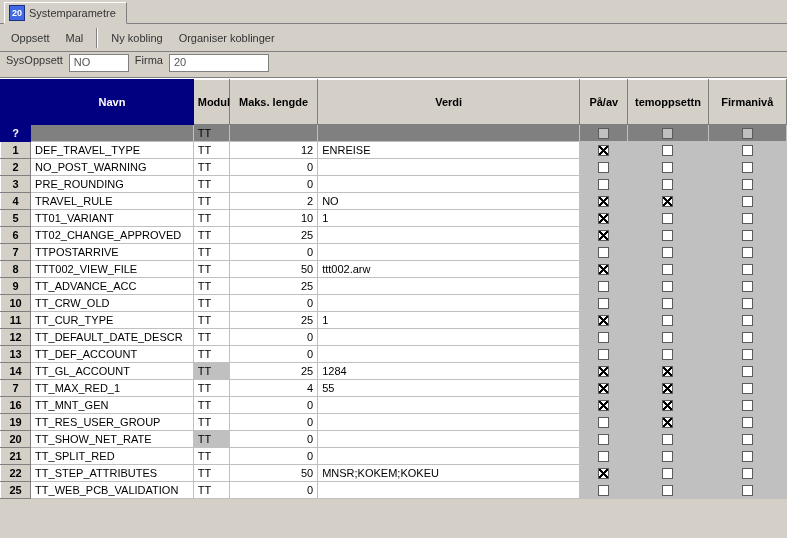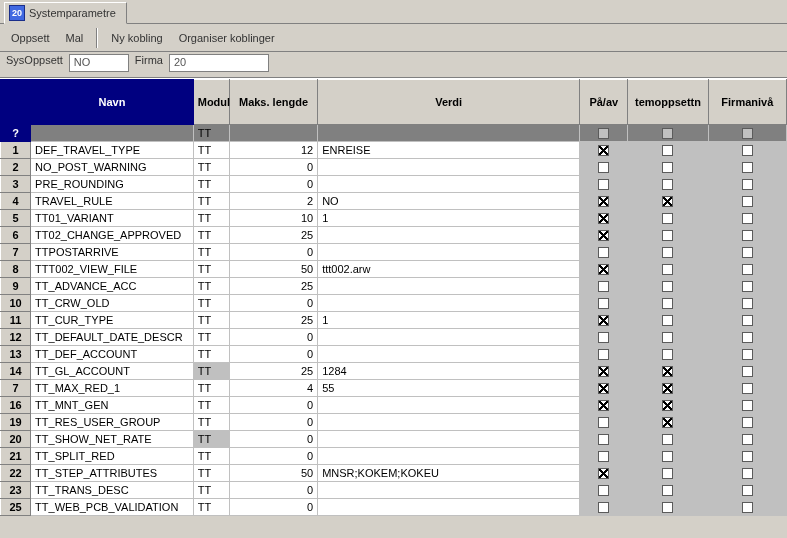--- a/index.html
+++ b/index.html
@@ -440,30 +440,20 @@
           <td class="rh">22</td>
           <td>TT_STEP_ATTRIBUTES</td>
           <td class="">TT</td>
           <td class="num">50</td>
           <td>MNSR;KOKEM;KOKEU</td>
           <td class="ctr shade"><span class="cb x"></span></td>
           <td class="ctr shade"><span class="cb"></span></td>
           <td class="ctr shade"><span class="cb"></span></td>
         </tr>
         <tr>
-          <td class="rh">23</td>
-          <td>TT_TRANS_DESC</td>
-          <td class="">TT</td>
-          <td class="num">0</td>
-          <td></td>
-          <td class="ctr shade"><span class="cb"></span></td>
-          <td class="ctr shade"><span class="cb"></span></td>
-          <td class="ctr shade"><span class="cb"></span></td>
-        </tr>
-        <tr>
           <td class="rh">25</td>
           <td>TT_WEB_PCB_VALIDATION</td>
           <td class="">TT</td>
           <td class="num">0</td>
           <td></td>
           <td class="ctr shade"><span class="cb"></span></td>
           <td class="ctr shade"><span class="cb"></span></td>
           <td class="ctr shade"><span class="cb"></span></td>
         </tr>
       </tbody>

